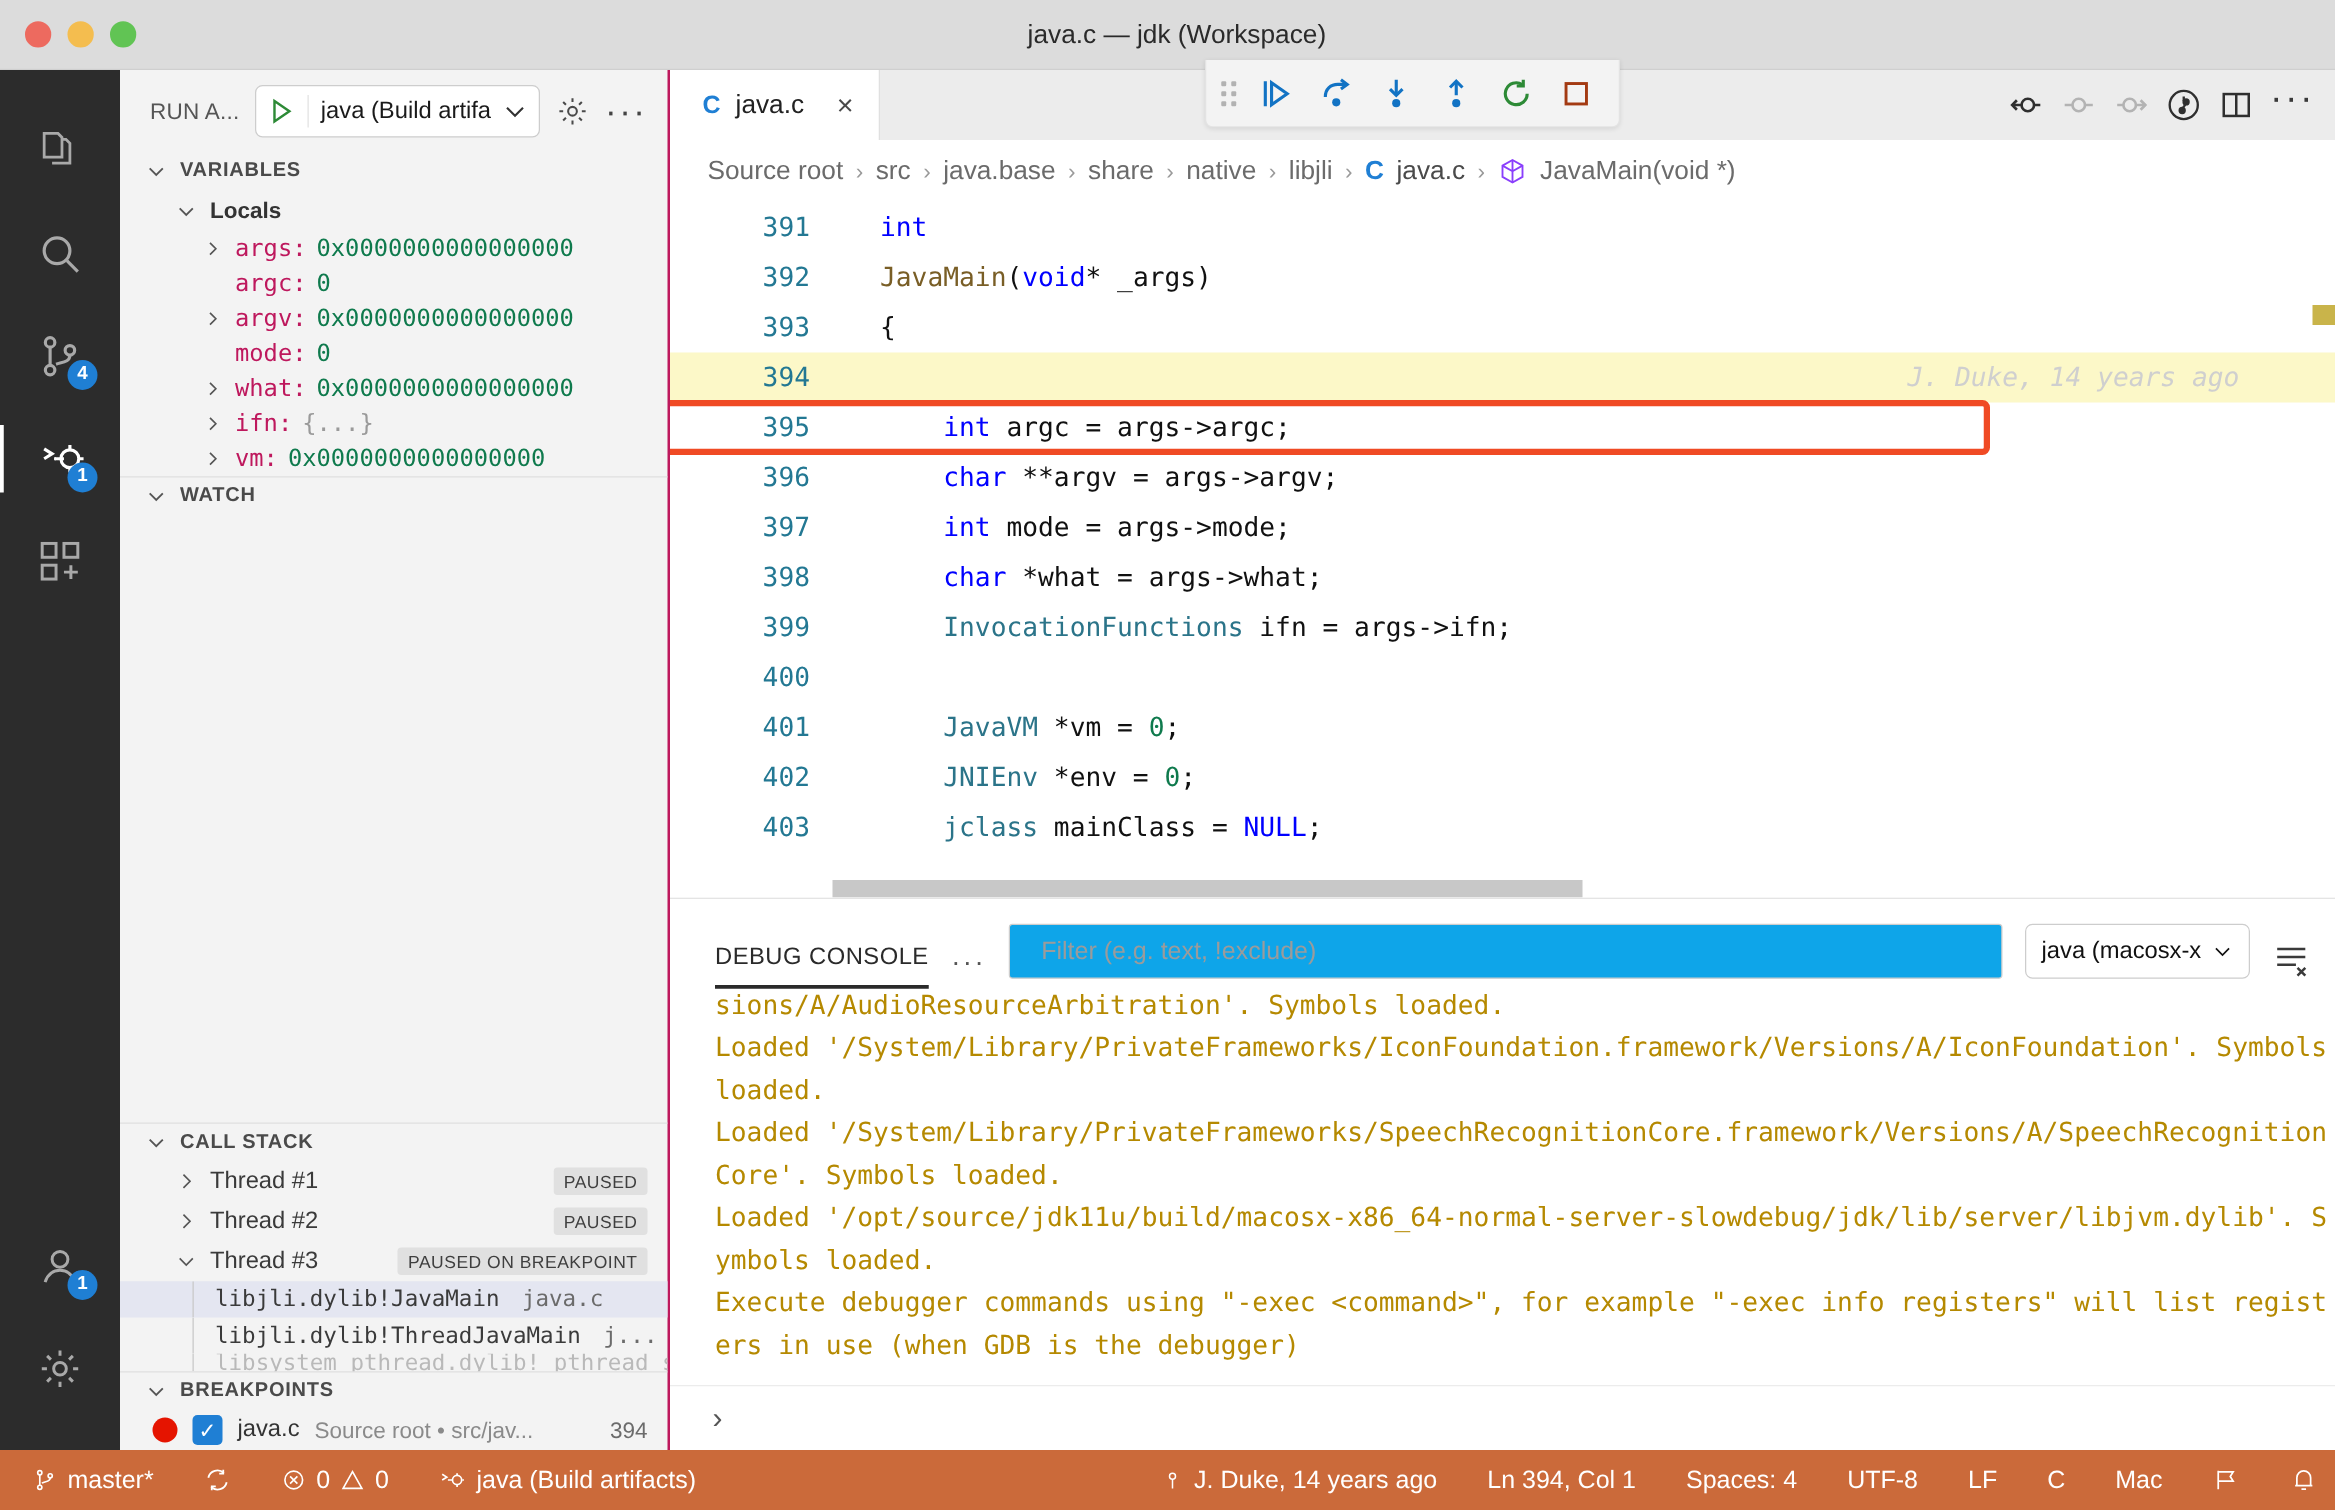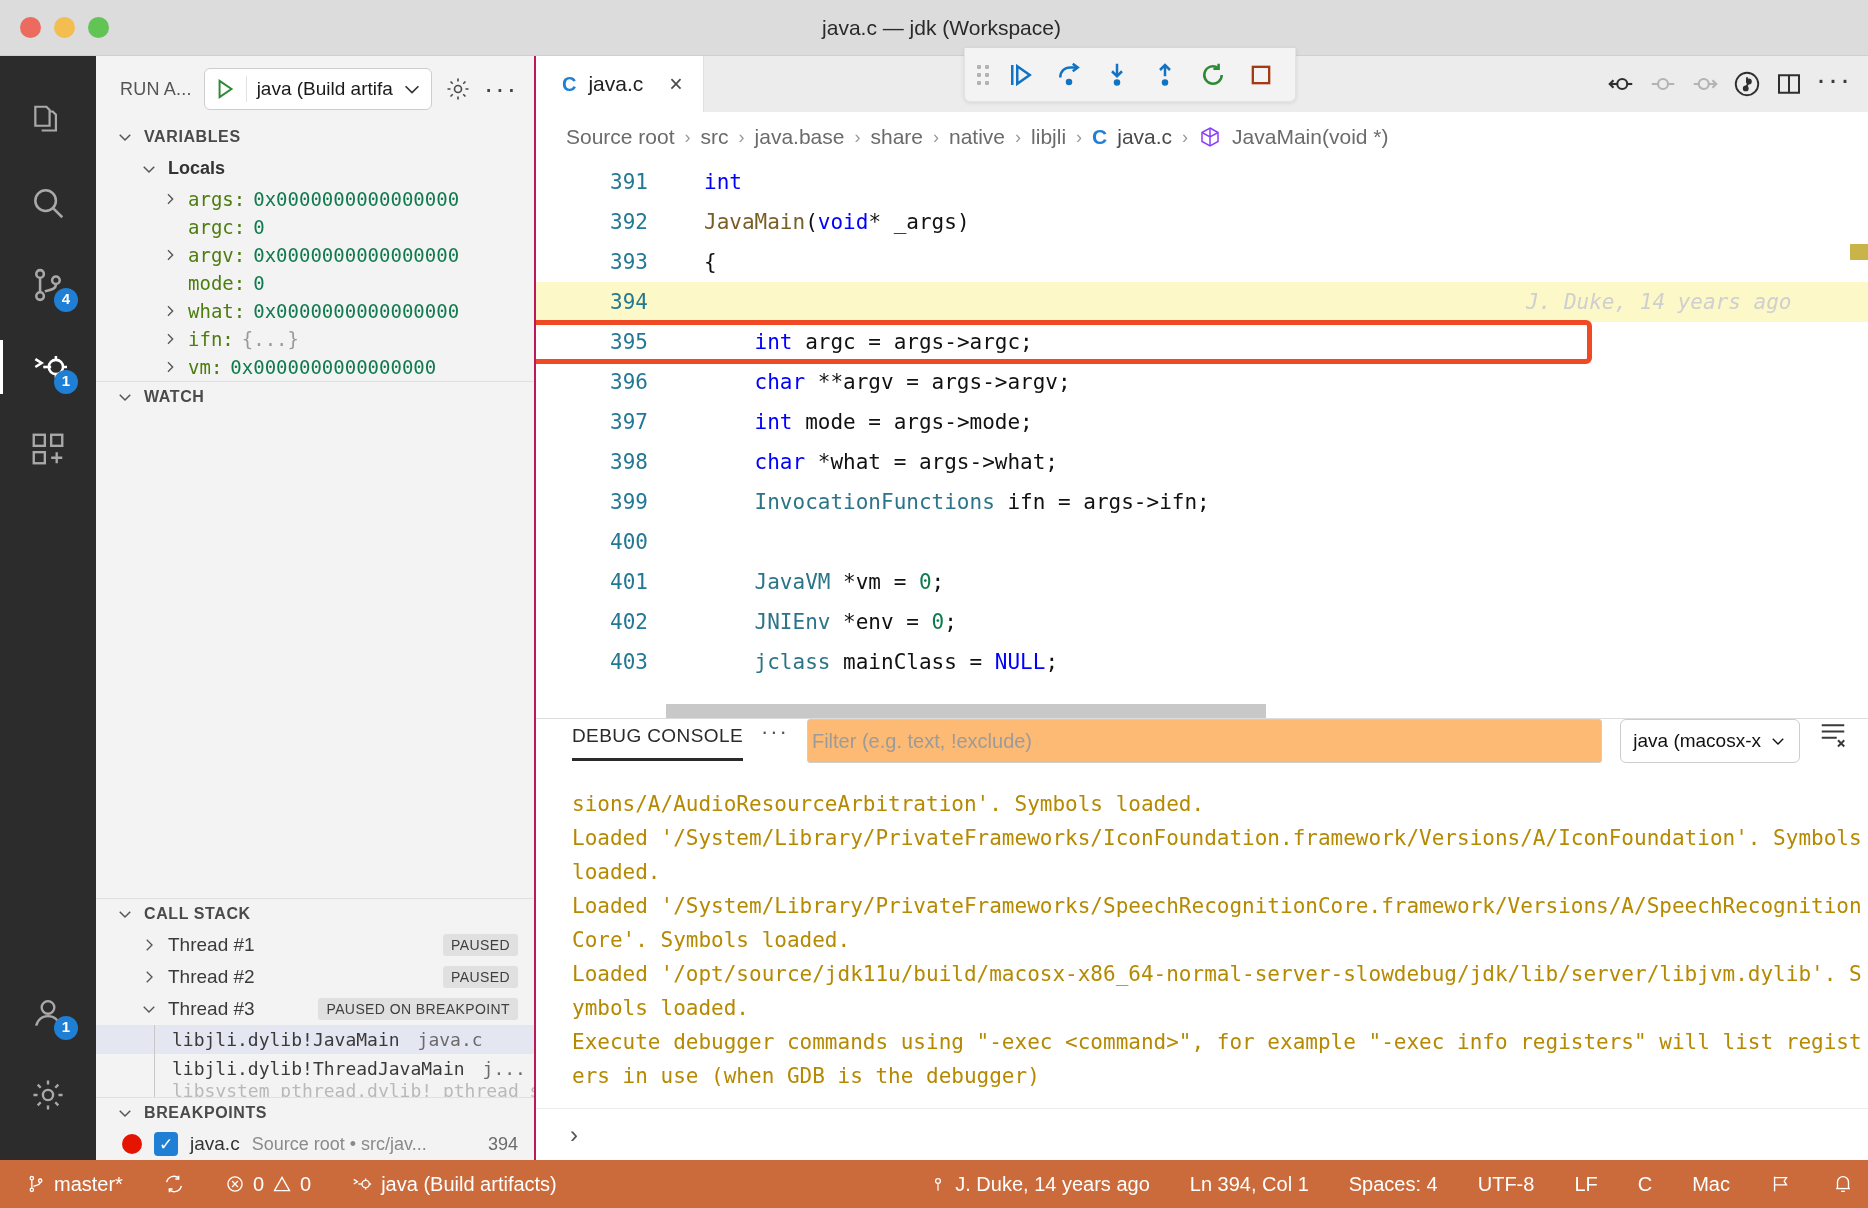--- a/index.html
+++ b/index.html
@@ -79,21 +79,21 @@
   .sub-head {
     display: flex; align-items: center; gap: 10px; padding: 6px 0 6px 44px;
     font-size: 18px; font-weight: bold; color: #333;
   }
   .var-row {
     display: flex; align-items: center; gap: 8px; padding: 3px 0 3px 66px;
     font-family: "DejaVu Sans Mono", monospace; font-size: 19px; white-space: nowrap;
   }
   .var-row .twisty { width: 18px; }
   .var-row .spacer { width: 18px; display:inline-block; }
-  .var-name { color: #4d7c0f; }
+  .var-name { color: #be185d; }
   .var-val { color: #0f7a4d; }
   .var-val.dim { color: #9a9a9a; }
 
   .variables-pane { overflow: hidden; flex: 0 0 auto; }
   .watch-pane { flex: 1 1 auto; border-top: 1px solid #e0e0e0; min-height: 0; }
   .callstack-pane { flex: 0 0 auto; border-top: 1px solid #e0e0e0; }
   .bp-pane { flex: 0 0 auto; border-top: 1px solid #e0e0e0; }
 
   .stack-row {
     display: flex; align-items: center; gap: 10px; padding: 5px 16px 5px 44px;
@@ -190,26 +190,26 @@
   .n { color: #0f7a4d; }
   .p { color: #111; }
 
   .hscroll {
     position: absolute; left: 130px; bottom: 0; height: 14px; width: 600px; background: #c8c8c8; z-index: 5;
   }
   .vscroll-mark { position: absolute; right: 0; top: 82px; width: 18px; height: 16px; background: #c9b44a; }
 
   
   .panel { flex: 0 0 442px; display: flex; flex-direction: column; border-top: 1px solid #dcdcdc; background: #fff; min-height: 0;}
-  .panel-head { height: 64px; flex: 0 0 64px; display: flex; align-items: flex-start; gap: 18px; padding: 0 20px 0 36px; }
+  .panel-head { height: 64px; flex: 0 0 64px; display: flex; align-items: flex-end; gap: 18px; padding: 0 20px 0 36px; }
   .panel-tab { font-size: 19px; color: #2a2a2a; letter-spacing: .4px; position: relative; padding: 6px 0; }
   .panel-tab.active::after { content:""; position:absolute; left: 0; right: 0; bottom: -8px; height: 3px; background: #2a2a2a; }
   .filter-input {
-    flex: 1 1 auto; height: 44px; border: 1px solid #cdcdcd; background: #fdba74; border-radius: 3px;
-    padding: 0 4px; font-size: 20px; color: #111; font-family: "Liberation Sans", sans-serif;
+    flex: 1 1 auto; height: 44px; border: 1px solid #cdcdcd; background: #0ea5e9; border-radius: 3px;
+    padding: 0 25px; font-size: 20px; color: #111; font-family: "Liberation Sans", sans-serif;
   }
   .filter-input::placeholder { color: #9b9b9b; }
   .session-select {
     height: 44px; border: 1px solid #cdcdcd; border-radius: 6px; background: #fff;
     display: flex; align-items: center; gap: 8px; padding: 0 12px; font-size: 19px; color: #111; white-space: nowrap;
     max-width: 200px; overflow: hidden;
   }
   .console-out {
     flex: 1 1 auto; overflow: hidden; padding: 4px 0 0 36px;
     font-family: "DejaVu Sans Mono", monospace; font-size: 21px; line-height: 34px; color: #b58900;

